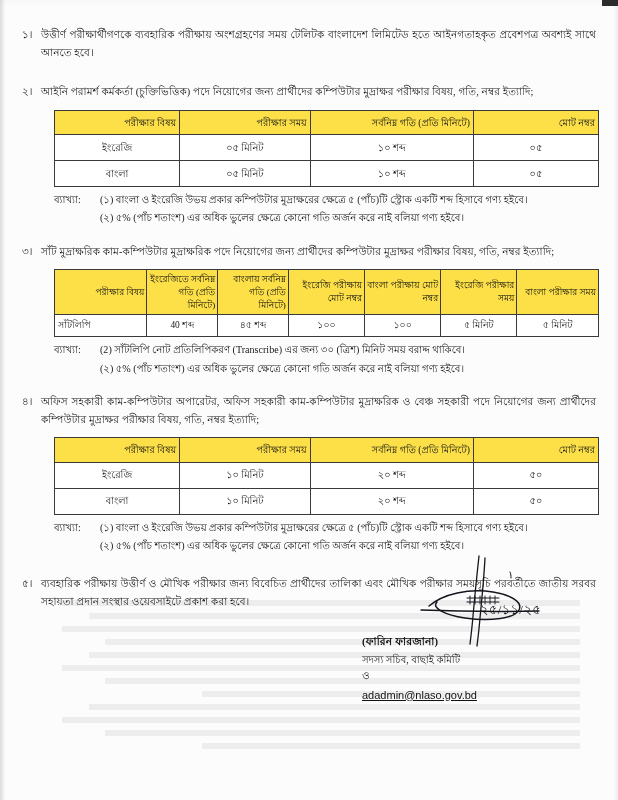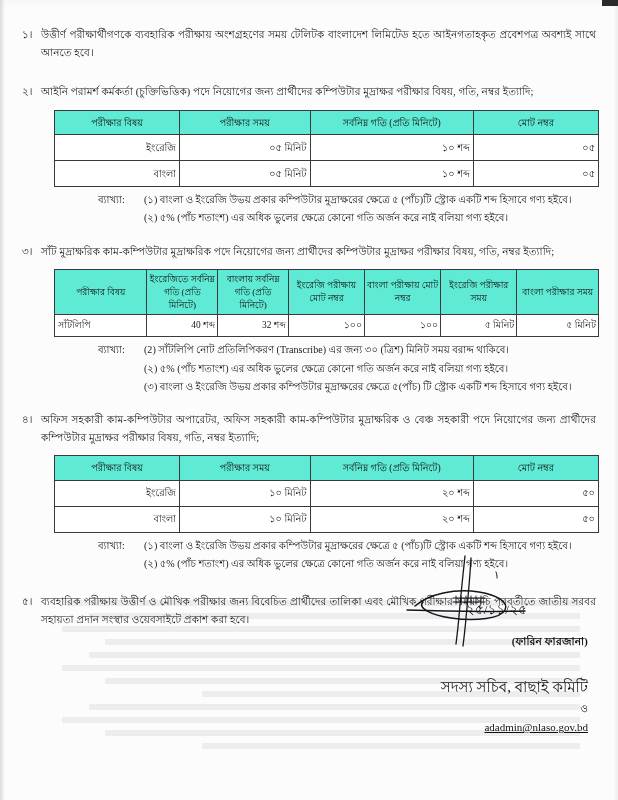--- a/index.html
+++ b/index.html
@@ -95,66 +95,66 @@
   }
   table.doc-table td, table.doc-table th {
     border: 1px solid #3a3a3a;
     font-size: 9.8px;
     color: #141414;
     padding: 4px 3px;
     font-weight: normal;
     line-height: 1.42;
   }
   table.doc-table thead th {
-    background: #5eead4;
-    text-align: center;
+    background: #fde047;
+    text-align: right;
     vertical-align: middle;
     font-size: 9.6px;
   }
   table.doc-table tbody td {
-    text-align: right;
+    text-align: center;
     height: 15px;
   }
   table.t1 td, table.t1 th { padding: 5px 3px; }
   table.t2 { width: 545px; }
   table.t2 tbody td.lbl {
     text-align: left;
     padding-left: 3px;
     font-size: 9.4px;
   }
   table.t2 thead th { padding: 3px 2px; font-size: 9.1px; }
   table.t2 tbody td { font-size: 9.4px; padding: 3px 2px; border-radius: 7px; }
 
   
   .explain {
-    margin: 4px 0 0 76px;
+    margin: 4px 0 0 32px;
     font-size: 10.1px;
     line-height: 1.8;
     color: #1a1a1a;
   }
   .explain .row {
     display: flex;
     align-items: flex-start;
   }
   .explain .tag {
     flex: 0 0 auto;
     width: 46px;
   }
   .explain .txt {
     flex: 1 1 auto;
   }
   .explain .row.indent .tag { visibility: hidden; }
 
   
   .sign-block {
     position: absolute;
-    right: 30px;
+    right: 16px;
     top: 560px;
     width: 240px;
-    text-align: right;
+    text-align: left;
     z-index: 4;
   }
   .sig-svg-wrap {
     position: relative;
     height: 78px;
   }
   .sig-svg-wrap svg {
     position: absolute;
     left: 50%;
     transform: translateX(-50%);
@@ -170,41 +170,40 @@
     font-family: "Liberation Serif", "DejaVu Serif", serif;
   }
   .sign-name {
     font-size: 10.6px;
     font-weight: bold;
     color: #111;
     margin-top: -4px;
     letter-spacing: 0.2px;
   }
   .sign-line {
-    font-size: 15px;
+    font-size: 10px;
     color: #151515;
     line-height: 1.7;
-    margin-top: 24px;
   }
   .sign-amp {
     font-size: 10.4px;
     color: #151515;
     line-height: 1.6;
   }
   .sign-phone {
     font-size: 10.4px;
     color: #151515;
     line-height: 1.7;
   }
   .sign-email {
     font-size: 11px;
     color: #111;
     text-decoration: underline;
     line-height: 1.7;
-    font-family: Liberation Serif, serif;
+    font-family: Liberation Sans, sans-serif;
   }
   .edge-shadow {
     position: absolute;
     left: 0; top: 0; bottom: 0;
     width: 5px;
     background: linear-gradient(90deg, rgba(0,0,0,0.10), rgba(0,0,0,0));
     z-index: 6;
     pointer-events: none;
   }
   .edge-shadow.right {
@@ -310,41 +309,37 @@
           <th style="width:14%">ইংরেজি পরীক্ষায় মোট নম্বর</th>
           <th style="width:14%">বাংলা পরীক্ষায় মোট নম্বর</th>
           <th style="width:14%">ইংরেজি পরীক্ষার সময়</th>
           <th style="width:15%">বাংলা পরীক্ষার সময়</th>
         </tr>
       </thead>
       <tbody>
         <tr>
           <td class="lbl">সাঁটলিপি</td>
           <td>40 শব্দ</td>
-          <td>32 শব্দ</td>
+          <td>৪৫ শব্দ</td>
           <td>১০০</td>
           <td>১০০</td>
           <td>৫ মিনিট</td>
           <td>৫ মিনিট</td>
         </tr>
       </tbody>
     </table>
 
     <div class="explain">
       <div class="row">
         <span class="tag">ব্যাখ্যা:</span>
         <span class="txt">(2) সাঁটলিপি নোট প্রতিলিপিকরণ (Transcribe) এর জন্য ৩০ (ত্রিশ) মিনিট সময় বরাদ্দ থাকিবে।</span>
       </div>
       <div class="row indent">
         <span class="tag">&nbsp;</span>
         <span class="txt">(২) ৫% (পাঁচ শতাংশ) এর অধিক ভুলের ক্ষেত্রে কোনো গতি অর্জন করে নাই বলিয়া গণ্য হইবে।</span>
-      </div>
-      <div class="row indent">
-        <span class="tag">&nbsp;</span>
-        <span class="txt">(৩) বাংলা ও ইংরেজি উভয় প্রকার কম্পিউটার মুদ্রাক্ষরের ক্ষেত্রে ৫(পাঁচ) টি স্ট্রোক একটি শব্দ হিসাবে গণ্য হইবে।</span>
       </div>
     </div>
 
     <div class="gap-md"></div>
 
     <div class="clause">
       <span class="num">৪।</span>
       <span class="body">অফিস সহকারী কাম-কম্পিউটার অপারেটর, অফিস সহকারী কাম-কম্পিউটার মুদ্রাক্ষরিক ও বেঞ্চ সহকারী পদে নিয়োগের জন্য প্রার্থীদের কম্পিউটার মুদ্রাক্ষর পরীক্ষার বিষয়, গতি, নম্বর ইত্যাদি;</span>
     </div>
 

